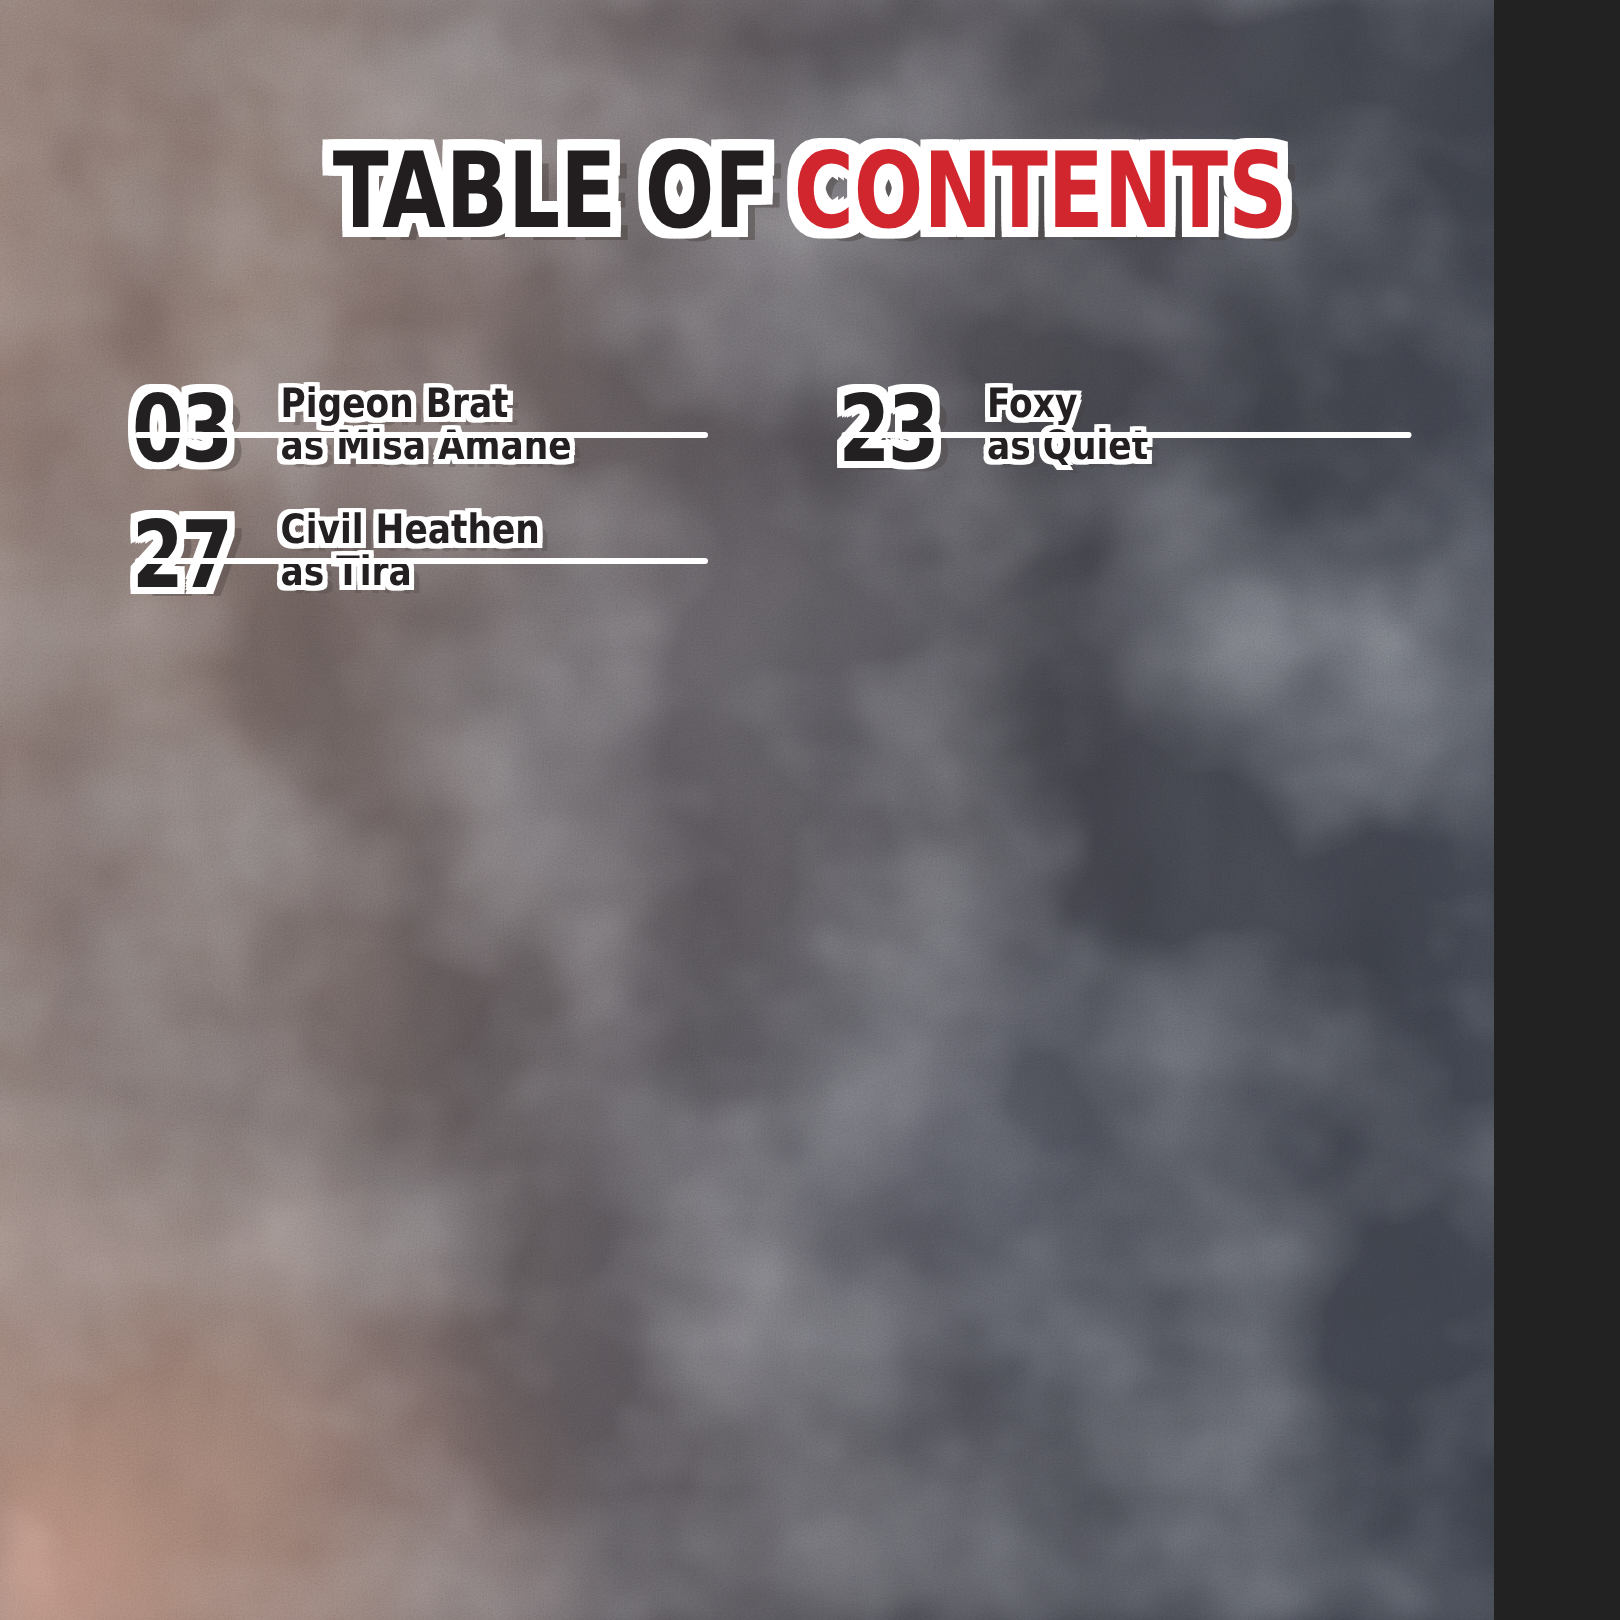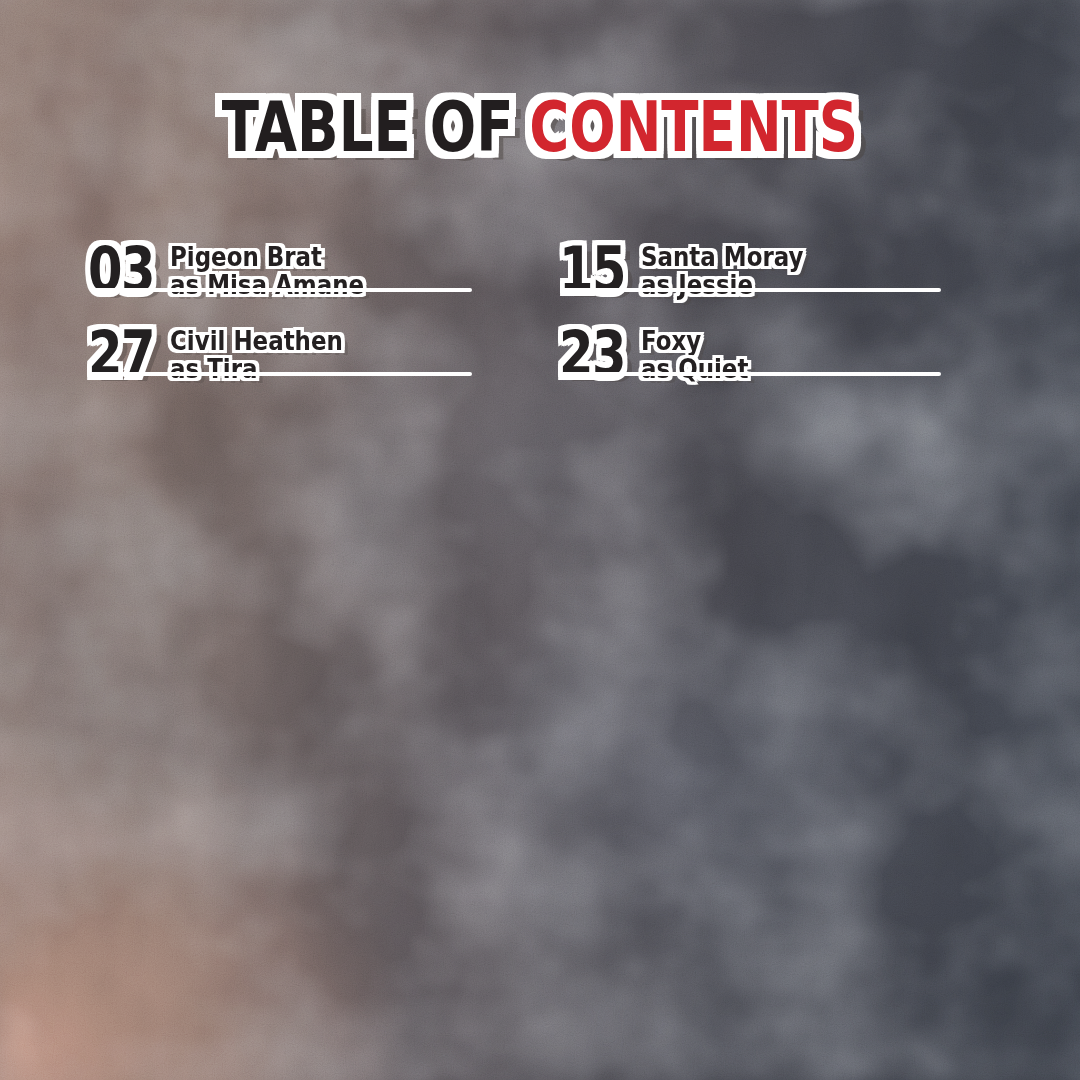--- a/index.html
+++ b/index.html
@@ -1,18 +1,18 @@
 <!DOCTYPE html>
 <html><head>
 <meta charset="utf-8">
 <style>
   html,body{margin:0;padding:0;background:#222;}
   .canvas{
     position:relative;
-    width:1080px;height:1080px;
+    width:996px;height:1080px;
     overflow:hidden;
     font-family:"DejaVu Sans","Liberation Sans",sans-serif;
   }
   
   .bg{
     position:absolute;inset:0;
     background:
       radial-gradient(ellipse 620px 520px at 3% 97%, rgba(199,150,131,0.85), rgba(199,150,131,0) 62%),
       radial-gradient(ellipse 700px 560px at 0% 18%, rgba(163,132,120,0.55), rgba(163,132,120,0) 60%),
       radial-gradient(ellipse 420px 300px at 63% 72%, rgba(168,178,196,0.20), rgba(168,178,196,0) 70%),
@@ -50,21 +50,21 @@
       -4px 7px 0 #fff, 4px 7px 0 #fff, -4px -7px 0 #fff, 4px -7px 0 #fff,
       15px 9px 0 rgba(72,64,60,0.45);
   }
   
   .content{
     position:absolute;left:88px;top:228px;width:853px;
     display:grid;grid-template-columns:384px 382px;column-gap:87px;
   }
   .entry{
     position:relative;height:84px;
-    display:flex;align-items:center;
+    display:flex;align-items:flex-end;gap:17px;
   }
   .entry.ruled::after{
     content:"";position:absolute;left:2px;right:0;top:60px;height:4px;
     background:#fff;border-radius:2px;
   }
   .num{
     flex:0 0 76px;
     font-size:62px;font-weight:bold;line-height:52px;letter-spacing:-2px;
     color:#232021;
     transform:scaleX(0.8);transform-origin:0 0;
@@ -141,27 +141,20 @@
         <div class="num">27</div>
         <div class="who">
           <div class="name">Civil Heathen</div>
           <div class="role">as Tira</div>
         </div>
       </div>
     </div>
 
     <div class="col">
       <div class="entry ruled">
-        <div class="num">15</div>
-        <div class="who">
-          <div class="name">Santa Moray</div>
-          <div class="role">as Jessie</div>
-        </div>
-      </div>
-      <div class="entry ruled">
         <div class="num">23</div>
         <div class="who">
           <div class="name">Foxy</div>
           <div class="role">as Quiet</div>
         </div>
       </div>
     </div>
 
   </div>
 </div>

